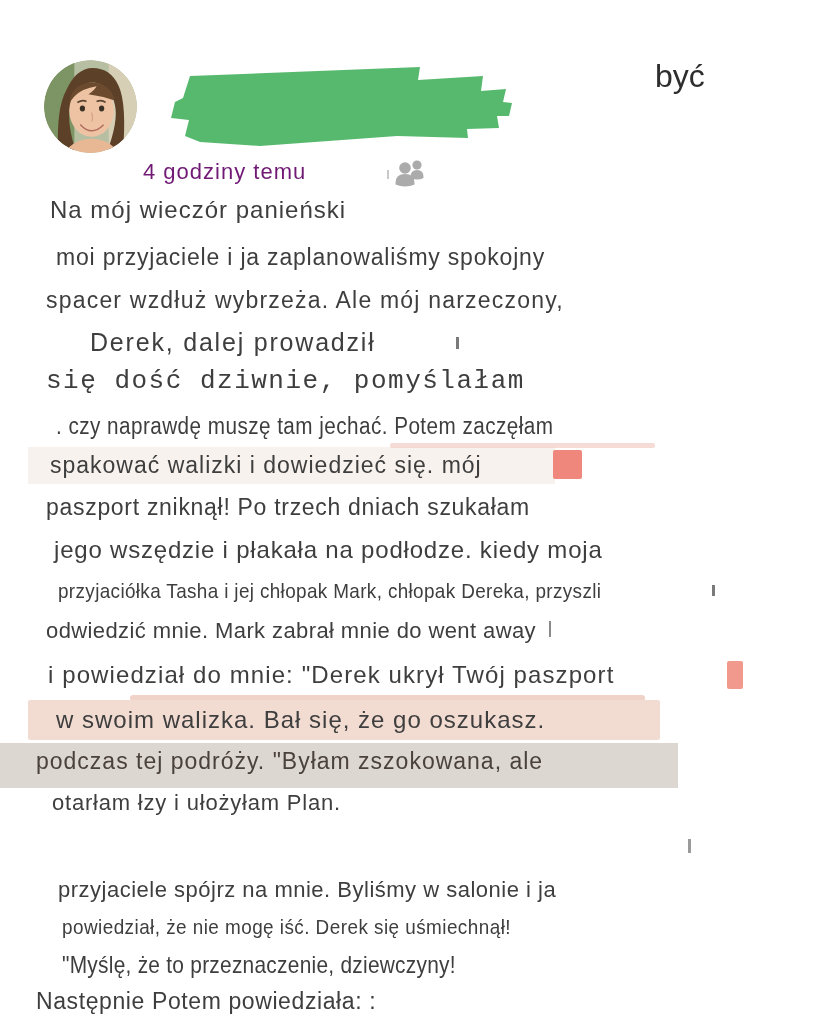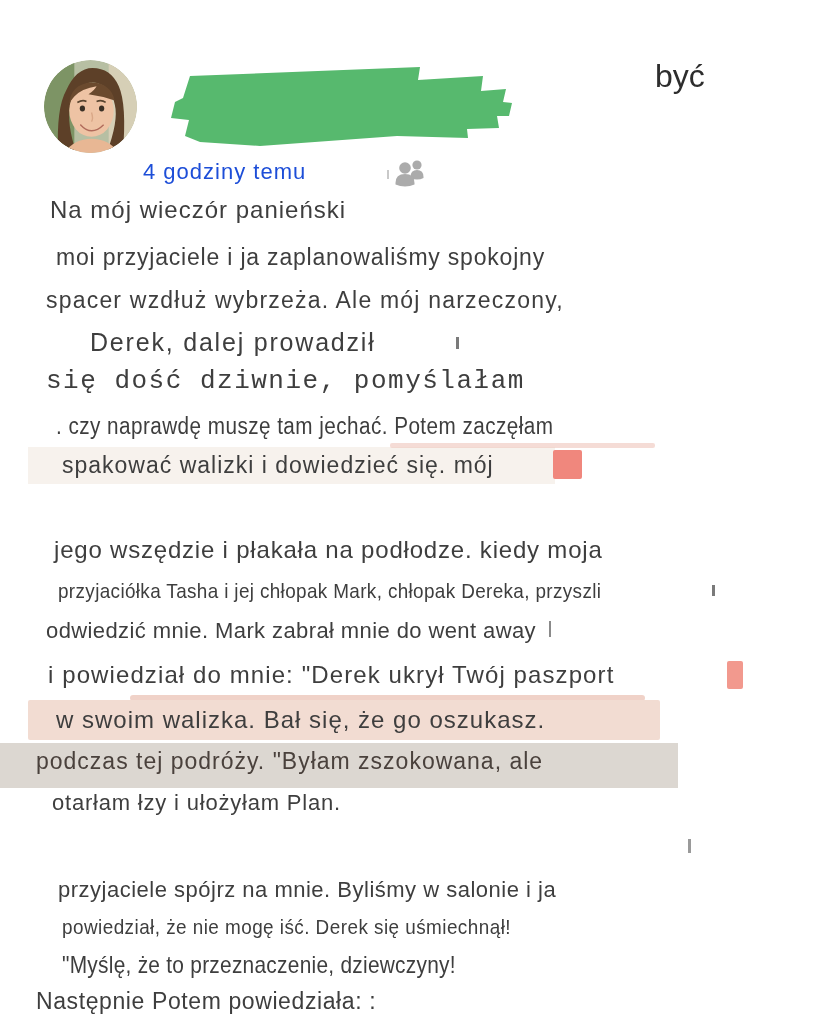--- a/index.html
+++ b/index.html
@@ -5,21 +5,21 @@
   html,body{margin:0;padding:0;background:#fff;}
   .canvas{position:relative;width:770px;height:1024px;background:#ffffff;overflow:hidden;
           font-family:"Liberation Sans",sans-serif;color:#3e3e3e;}
   .line{position:absolute;white-space:nowrap;color:#3e3e3e;}
   .narrow{transform:scaleX(0.9);transform-origin:0 50%;}
   .narrow85{transform:scaleX(0.87);transform-origin:0 50%;}
   
   .avatar-wrap{position:absolute;left:44px;top:60px;width:93px;height:93px;border-radius:50%;overflow:hidden;}
   .scribble{position:absolute;left:165px;top:58px;width:352px;height:92px;}
   .corner-label{position:absolute;left:655px;top:58px;font-size:32px;color:#2d2d2d;}
-  .timestamp{position:absolute;left:143px;top:159px;font-size:22px;color:#1d4ed8;letter-spacing:1px;}
+  .timestamp{position:absolute;left:143px;top:159px;font-size:22px;color:#701a75;letter-spacing:1px;}
   .audience-icon{position:absolute;left:394px;top:157px;width:32px;height:30px;}
   
   .hl{position:absolute;z-index:0;}
   .mark{position:absolute;z-index:2;}
   .line{z-index:1;}
 </style>
 </head>
 <body>
 
 <div class="canvas">
@@ -79,21 +79,22 @@
   <div class="mark" style="left:712px;top:585px;width:3px;height:11px;background:#7a7a7a;"></div>
   <div class="mark" style="left:549px;top:621px;width:2px;height:16px;background:#8a8a8a;"></div>
   <div class="mark" style="left:688px;top:839px;width:3px;height:14px;background:#9a9a9a;"></div>
 
   <div class="line" style="left:50px;top:196px;font-size:24px;letter-spacing:1px;">Na mój wieczór panieński</div>
   <div class="line" style="left:56px;top:244px;font-size:23px;letter-spacing:0.8px;">moi przyjaciele i ja zaplanowaliśmy spokojny</div>
   <div class="line" style="left:46px;top:287px;font-size:23px;letter-spacing:1.2px;">spacer wzdłuż wybrzeża. Ale mój narzeczony,</div>
   <div class="line" style="left:62px;top:328px;font-size:25px;letter-spacing:1.8px;margin-left:28px;">Derek, dalej prowadził</div>
   <div class="line" style="left:46px;top:366px;font-size:26px;letter-spacing:1.5px;font-family:Liberation Mono, monospace;">się dość dziwnie, pomyślałam</div>
   <div class="line narrow" style="left:56px;top:413px;font-size:23px;letter-spacing:0.5px;">. czy naprawdę muszę tam jechać. Potem zaczęłam</div>
-  <div class="line" style="left:50px;top:452px;font-size:23px;letter-spacing:1px;margin-left:12px;">spakować walizki i dowiedzieć się. mój</div>
+  <div class="line" style="left:50px;top:452px;font-size:23px;letter-spacing:1px;">spakować walizki i dowiedzieć się. mój</div>
+  <div class="line" style="left:46px;top:494px;font-size:23px;letter-spacing:0.7px;">paszport zniknął! Po trzech dniach szukałam</div>
   <div class="line" style="left:54px;top:536px;font-size:24px;letter-spacing:0.8px;">jego wszędzie i płakała na podłodze. kiedy moja</div>
   <div class="line narrow" style="left:58px;top:579px;font-size:21px;letter-spacing:0.4px;">przyjaciółka Tasha i jej chłopak Mark, chłopak Dereka, przyszli</div>
   <div class="line" style="left:46px;top:618px;font-size:22px;letter-spacing:0.4px;">odwiedzić mnie. Mark zabrał mnie do went away</div>
   <div class="line" style="left:48px;top:661px;font-size:24px;letter-spacing:1.1px;">i powiedział do mnie: "Derek ukrył Twój paszport</div>
   <div class="line" style="left:56px;top:706px;font-size:24px;letter-spacing:1px;">w swoim walizka. Bał się, że go oszukasz.</div>
   <div class="line" style="left:36px;top:748px;font-size:23px;letter-spacing:1px;color:#4a413c;">podczas tej podróży. "Byłam zszokowana, ale</div>
   <div class="line" style="left:52px;top:790px;font-size:22px;letter-spacing:0.8px;">otarłam łzy i ułożyłam Plan.</div>
   <div class="line" style="left:58px;top:877px;font-size:22px;letter-spacing:0.5px;">przyjaciele spójrz na mnie. Byliśmy w salonie i ja</div>
   <div class="line narrow" style="left:62px;top:915px;font-size:21px;letter-spacing:0.5px;">powiedział, że nie mogę iść. Derek się uśmiechnął!</div>
   <div class="line narrow85" style="left:62px;top:951px;font-size:24px;letter-spacing:0.3px;">"Myślę, że to przeznaczenie, dziewczyny!</div>

